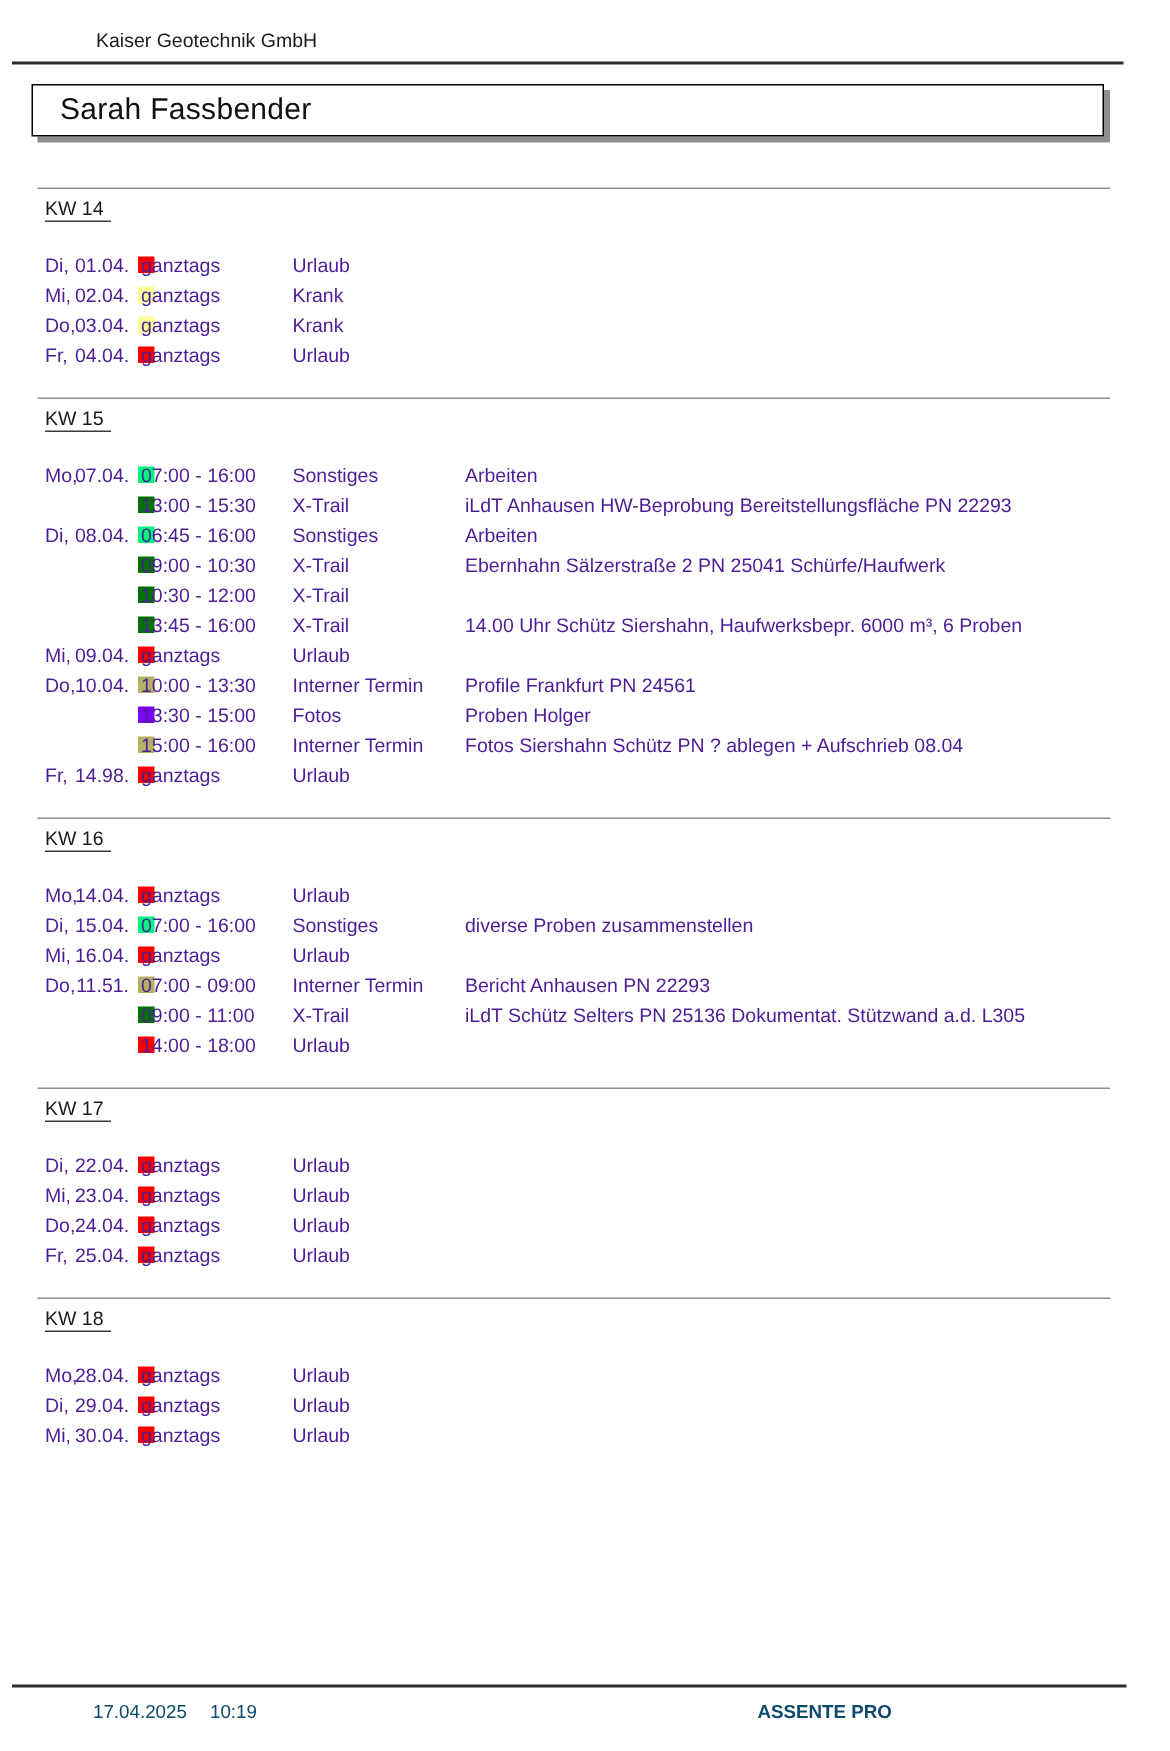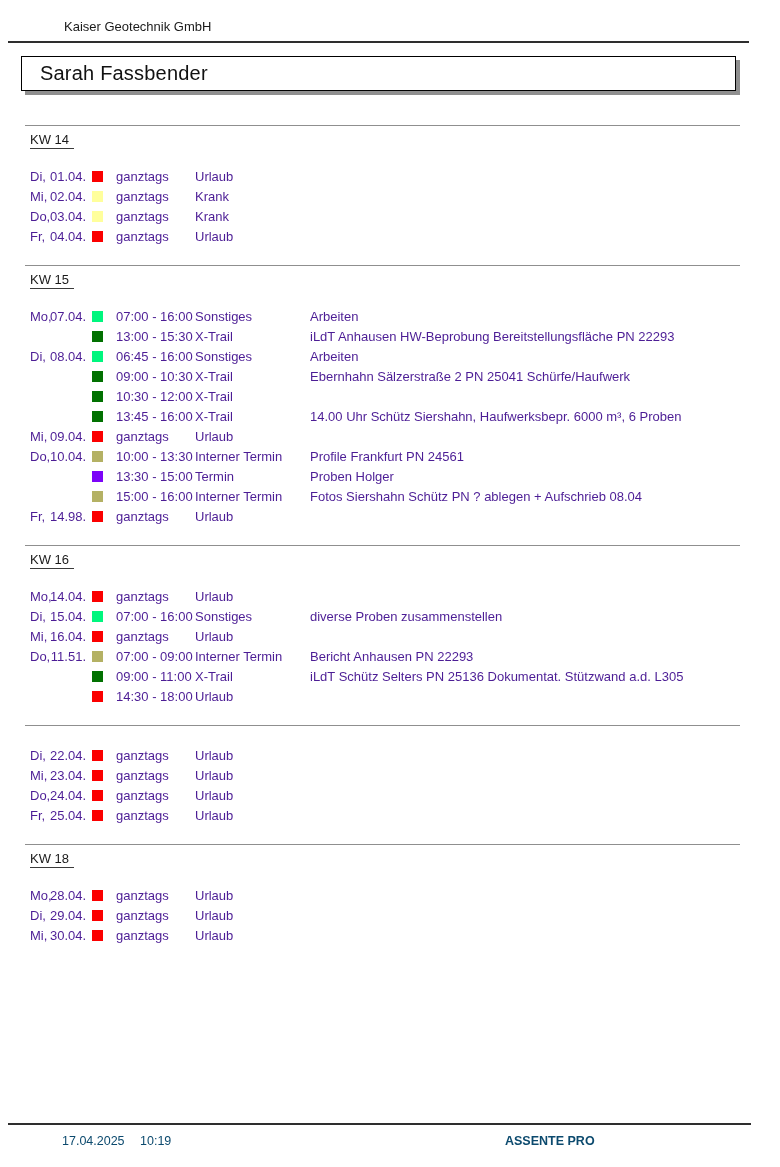--- a/index.html
+++ b/index.html
@@ -22,21 +22,21 @@
   .content{position:absolute;left:0;top:125px;width:780px;}
   .week{margin-bottom:18px;}
   .week-rule{margin-left:25px;width:715px;height:1px;background:#8f8f8f;}
   .week-label-wrap{margin:4px 0 0 30px;height:17px;}
   .week-label{display:inline-block;font-size:13px;color:#1a1a1a;padding:0 5px 1px 0;border-bottom:1px solid #3a3a3a;text-align:center;}
   .rows{margin-top:20px;}
   .row{position:relative;height:20px;margin-left:30px;font-size:13px;color:#4c1d95;white-space:nowrap;}
   .r-day{position:absolute;left:0;top:2px;}
   .r-date{position:absolute;left:20px;top:2px;width:36px;text-align:right;}
   .r-sq{position:absolute;left:62px;top:4px;width:11px;height:11px;background:#ccc;}
-  .r-time{position:absolute;left:86px;top:2px;}
+  .r-time{position:absolute;left:64px;top:2px;}
   .r-cat{position:absolute;left:165px;top:2px;}
   .r-desc{position:absolute;left:280px;top:2px;}
 
   .rule-bottom{position:absolute;left:8px;top:1123px;width:743px;height:2px;background:#2e2e2e;}
   .foot{position:absolute;top:1134px;font-size:12.5px;color:#0c4a6e;}
   .foot-date{left:62px;}
   .foot-time{left:140px;}
   .foot-app{left:505px;font-weight:bold;}
 </style>
 </head>
@@ -169,21 +169,21 @@
     <span class="r-time">10:00 - 13:30</span>
     <span class="r-cat">Interner Termin</span>
     <span class="r-desc">Profile Frankfurt PN 24561</span>
   </div>
 
   <div class="row">
     <span class="r-day"></span>
     <span class="r-date"></span>
     <span class="r-sq" style="background: rgb(124, 4, 248);"></span>
     <span class="r-time">13:30 - 15:00</span>
-    <span class="r-cat">Termin</span>
+    <span class="r-cat">Fotos</span>
     <span class="r-desc">Proben Holger</span>
   </div>
 
   <div class="row">
     <span class="r-day"></span>
     <span class="r-date"></span>
     <span class="r-sq" style="background: rgb(180, 177, 100);"></span>
     <span class="r-time">15:00 - 16:00</span>
     <span class="r-cat">Interner Termin</span>
     <span class="r-desc">Fotos Siershahn Schütz PN ? ablegen + Aufschrieb 08.04</span>
@@ -248,29 +248,32 @@
     <span class="r-sq" style="background: rgb(1, 113, 1);"></span>
     <span class="r-time">09:00 - 11:00</span>
     <span class="r-cat">X-Trail</span>
     <span class="r-desc">iLdT Schütz Selters PN 25136 Dokumentat. Stützwand a.d. L305</span>
   </div>
 
   <div class="row">
     <span class="r-day"></span>
     <span class="r-date"></span>
     <span class="r-sq" style="background: rgb(251, 0, 0);"></span>
-    <span class="r-time">14:30 - 18:00</span>
-    <span class="r-cat">Urlaub</span>
-    <span class="r-desc"></span>
-  </div>
-</div>
-  </div>
-
-  <div class="week">
-    <div class="week-rule"></div>
+    <span class="r-time">14:00 - 18:00</span>
+    <span class="r-cat">Urlaub</span>
+    <span class="r-desc"></span>
+  </div>
+</div>
+  </div>
+
+  <div class="week">
+    <div class="week-rule"></div>
+    <div class="week-label-wrap">
+      <span class="week-label">KW 17</span>
+    </div>
     <div class="rows">
   <div class="row">
     <span class="r-day">Di,</span>
     <span class="r-date">22.04.</span>
     <span class="r-sq" style="background: rgb(251, 0, 0);"></span>
     <span class="r-time">ganztags</span>
     <span class="r-cat">Urlaub</span>
     <span class="r-desc"></span>
   </div>
 

